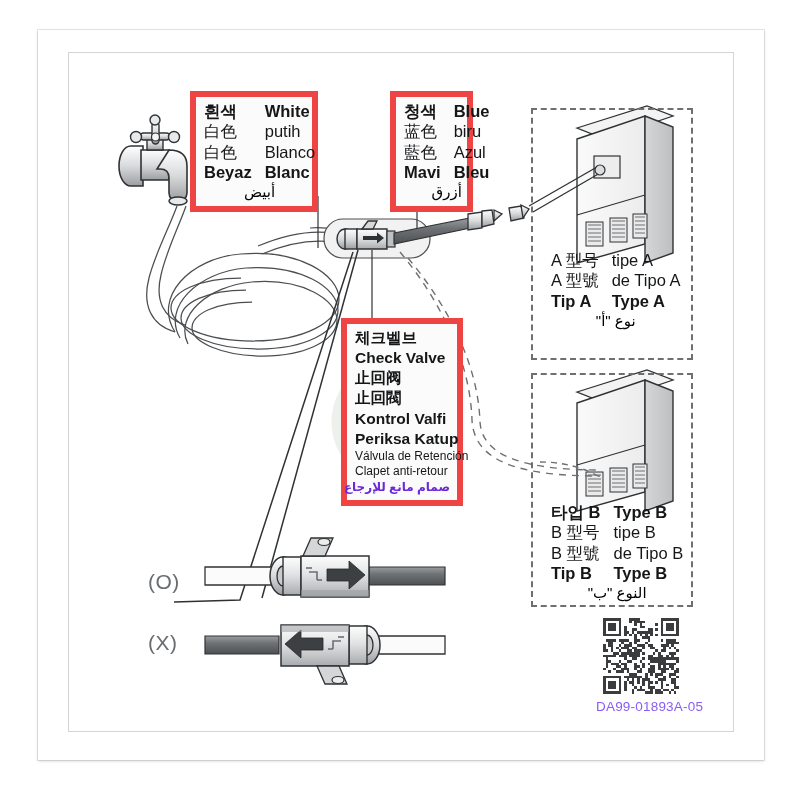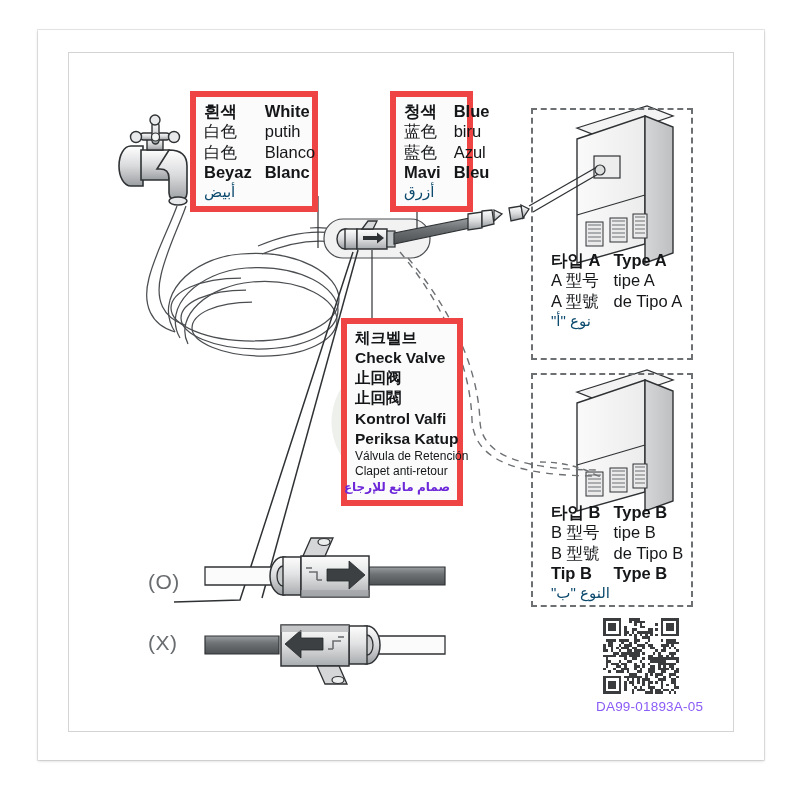--- a/index.html
+++ b/index.html
@@ -71,24 +71,24 @@
   .lang-table td.col-a {
     padding-right: 13px;
     font-weight: bold;
   }
   .lang-table td.col-b {
     font-weight: bold;
   }
   .lang-table tr.cjk td { font-weight: normal; }
   .lang-table td.arabic {
     direction: rtl;
-    text-align: left;
+    text-align: center;
     font-weight: normal;
     font-size: 15px;
-    color: #0c4a6e;
+    color: #000000;
   }
 
   
   #checkvalve-box {
     position: absolute;
     left: 341px;
     top: 318px;
     width: 122px;
     padding: 4px 7px 4px 8px;
   }
@@ -434,31 +434,31 @@
       <li class="b">Periksa Katup</li>
       <li class="n">Válvula de Retención</li>
       <li class="n">Clapet anti-retour</li>
       <li class="ar">صمام مانع للإرجاع</li>
     </ul>
 </div>
 
 <div class="callout-box dashed" id="box-type-a" style="left:531px; top:108px; width:162px; height:252px; padding:0;">
   <table class="lang-table" style="position:absolute; left:18px; top:141px;">
     <tbody id="typea-rows">
-        <tr>
-          <td class="col-a">타입 A</td>
-          <td class="col-b">Type A</td>
-        </tr>
         <tr class="cjk">
           <td class="col-a">A 型号</td>
           <td class="col-b">tipe A</td>
         </tr>
         <tr class="cjk">
           <td class="col-a">A 型號</td>
           <td class="col-b">de Tipo A</td>
+        </tr>
+        <tr>
+          <td class="col-a">Tip A</td>
+          <td class="col-b">Type A</td>
         </tr>
         <tr>
           <td class="arabic" colspan="2">نوع "أ"</td>
         </tr>
       </tbody>
   </table>
 </div>
 
 <div class="callout-box dashed" id="box-type-b" style="left:531px; top:373px; width:162px; height:234px; padding:0;">
   <table class="lang-table" style="position:absolute; left:18px; top:128px;">

